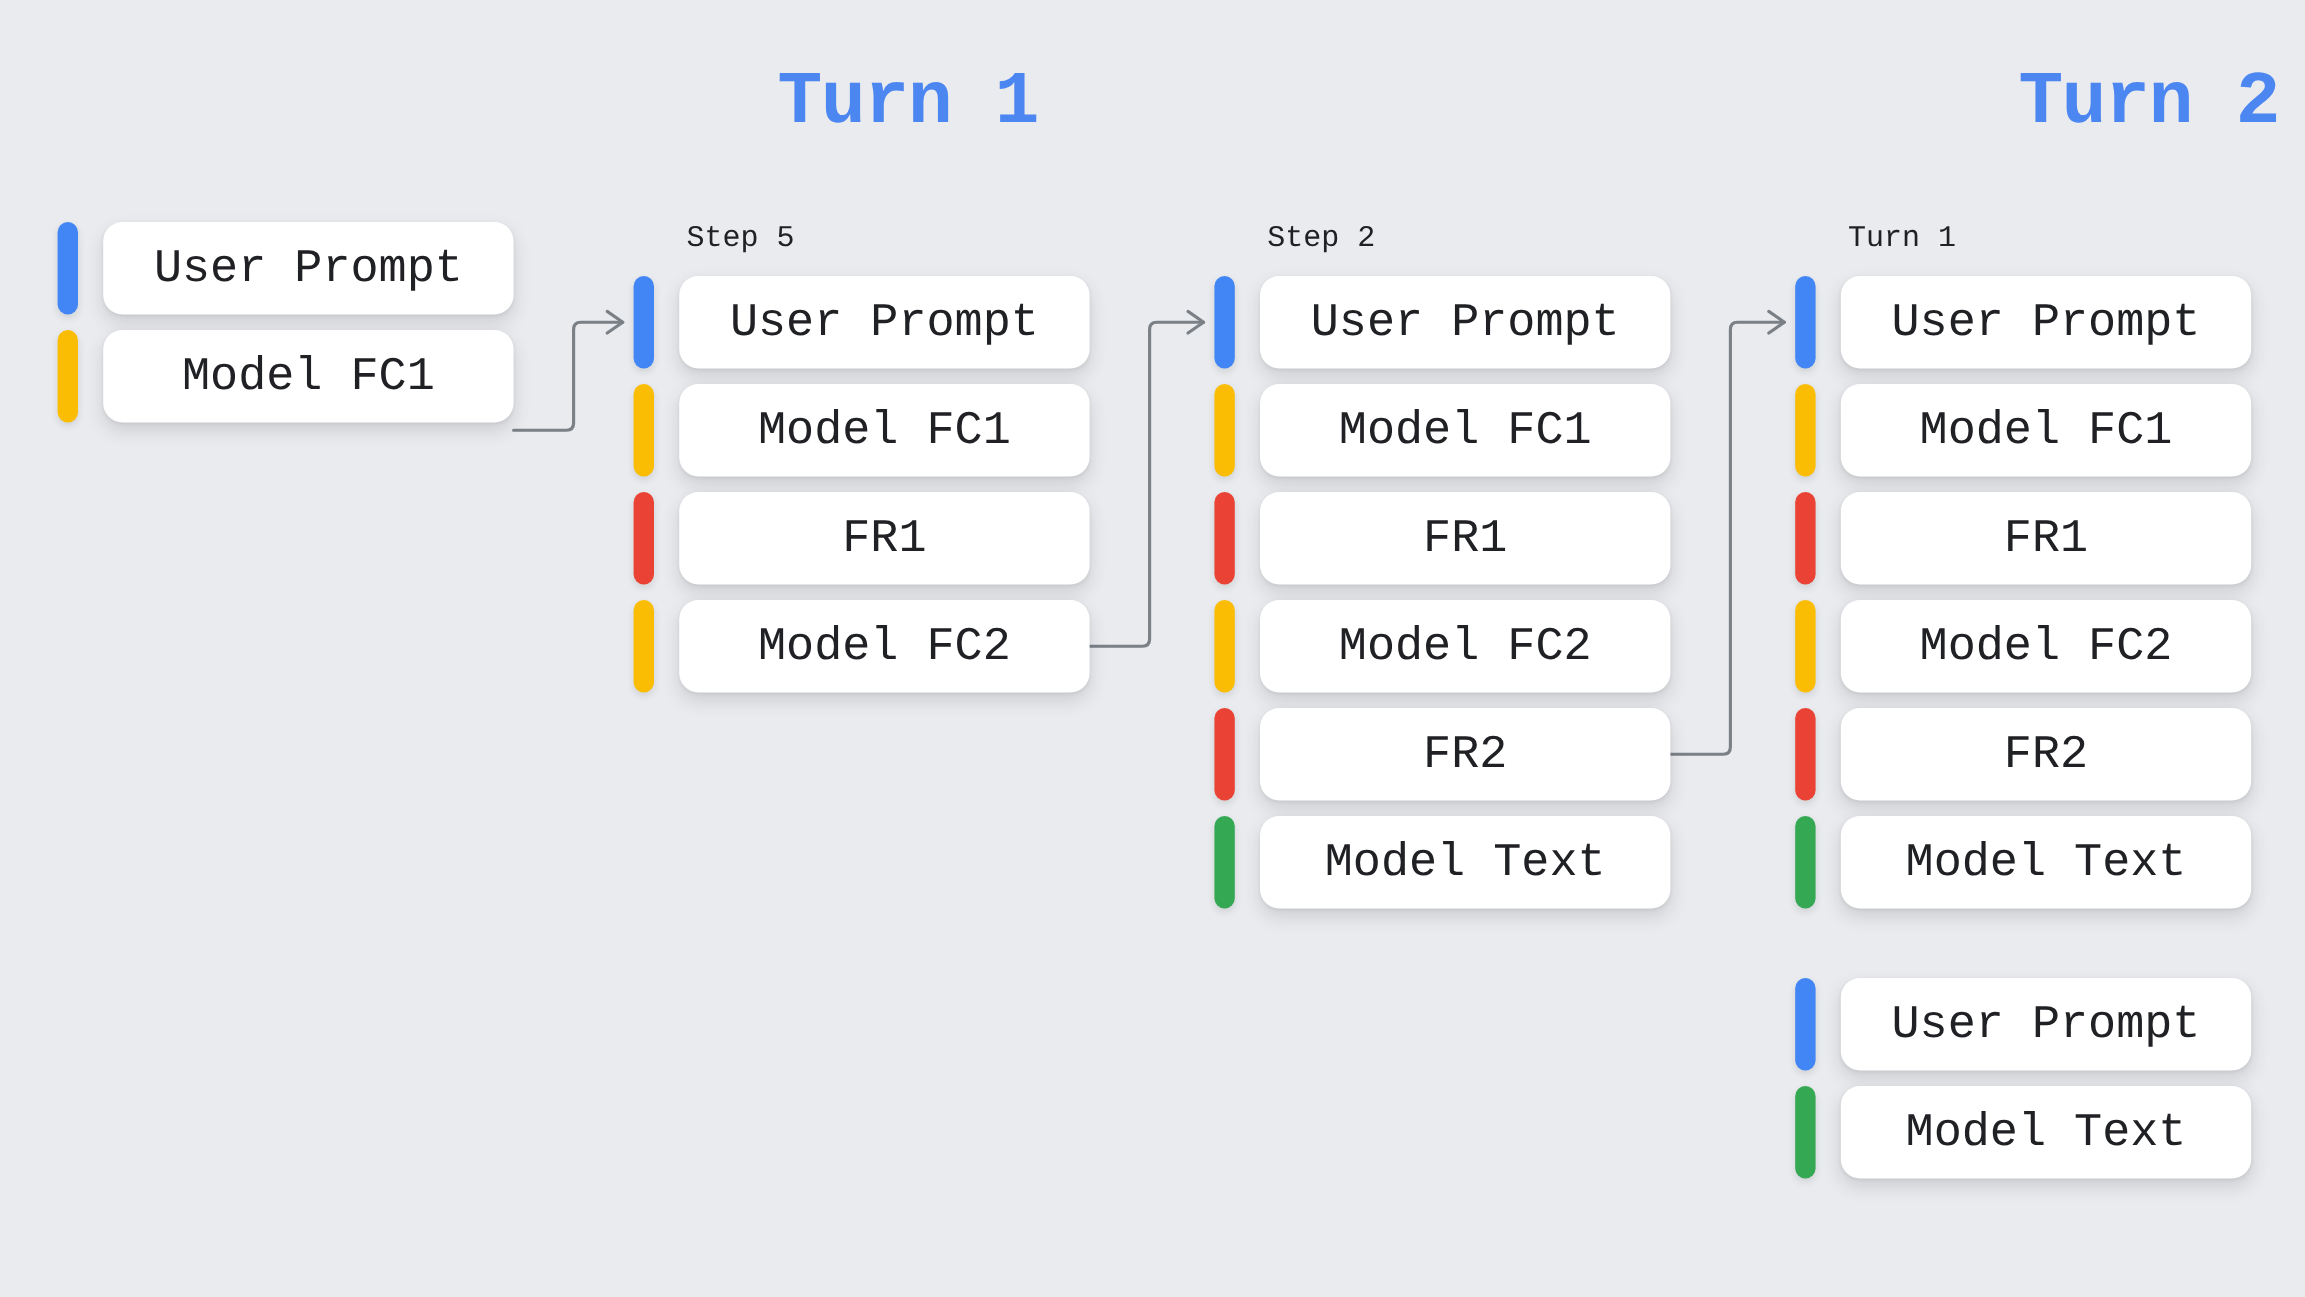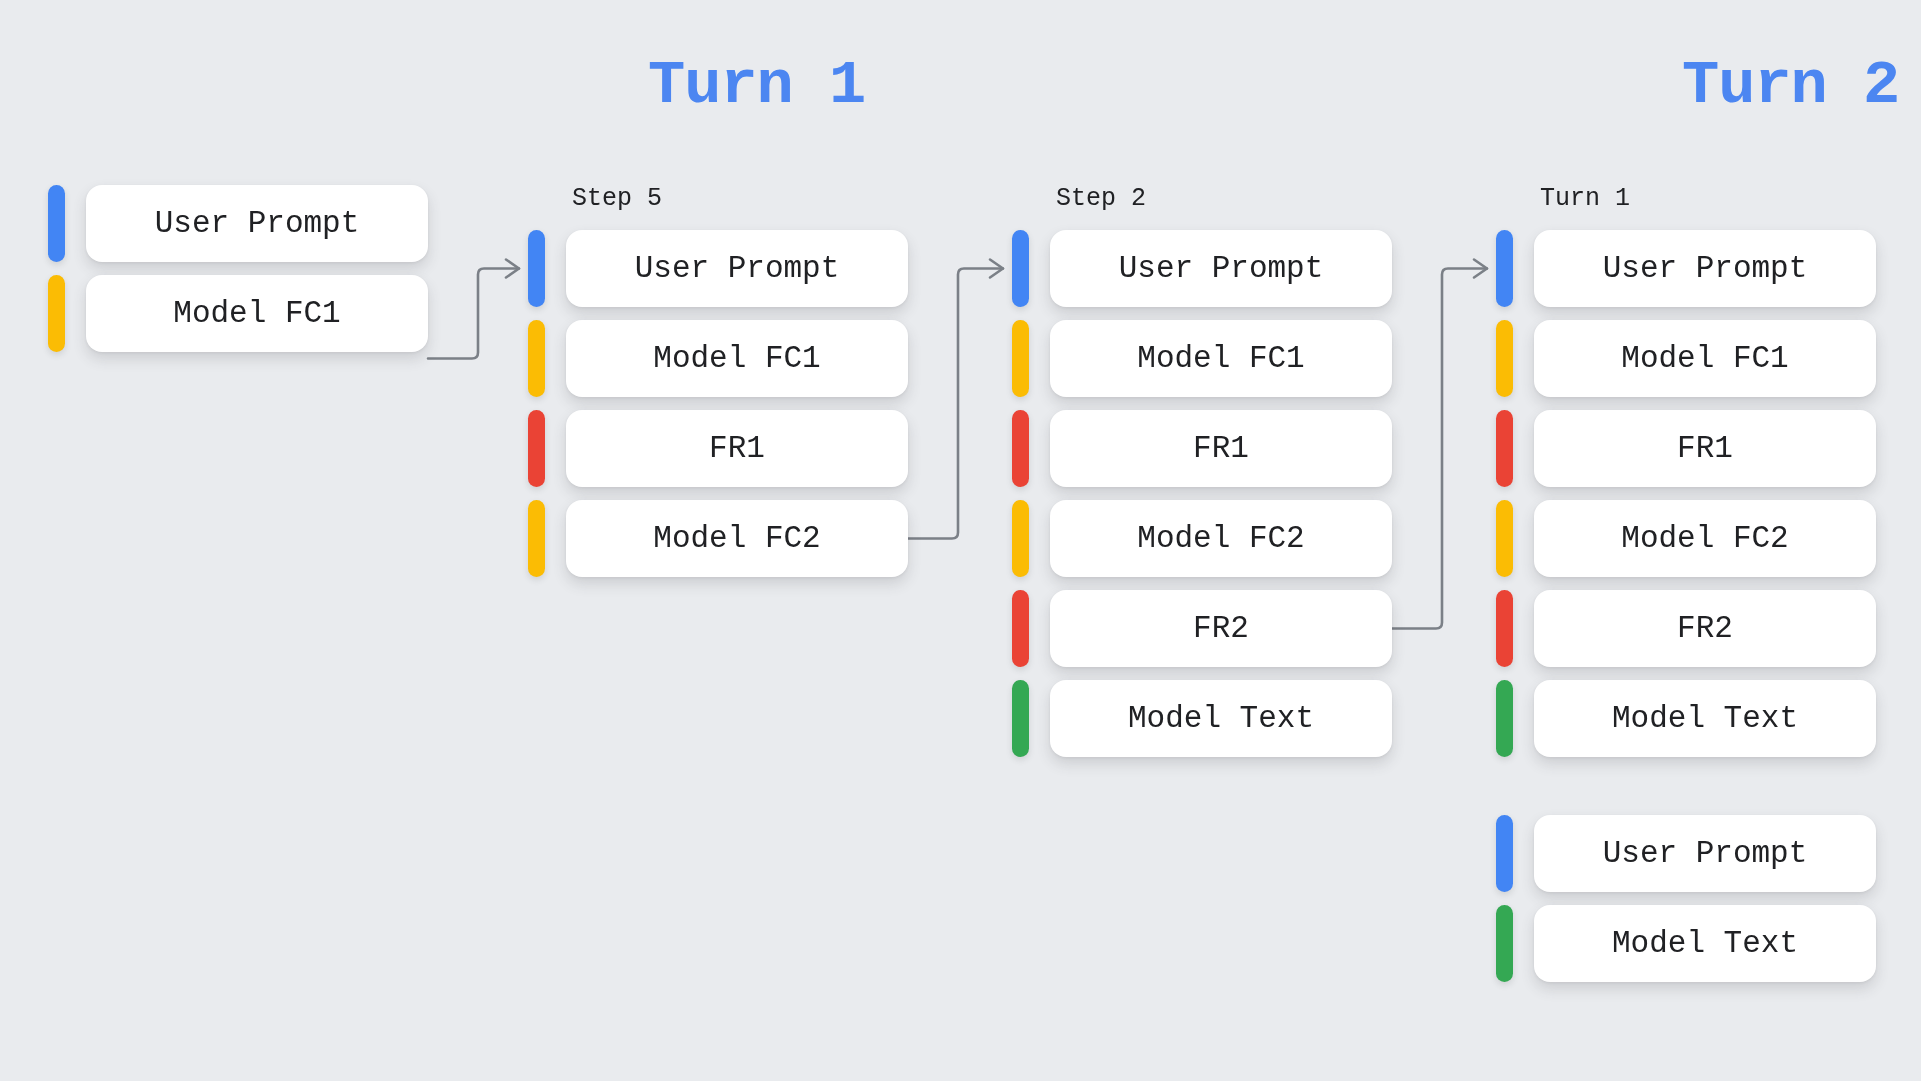--- a/index.html
+++ b/index.html
@@ -44,21 +44,21 @@
     box-shadow:0 3px 6px rgba(60,64,67,.15);
   }
   .box{
     width:342px;
     border-radius:16px;
     background:var(--box-bg,#FFFFFF);
     display:flex;align-items:center;justify-content:center;
     box-shadow:0 7px 14px rgba(60,64,67,.16), 0 1px 3px rgba(60,64,67,.08);
   }
   .box span{
-    font-size:31px;
+    font-size:39px;
     color:var(--box-text,#202124);
     white-space:nowrap;
   }
   #arrows{
     position:absolute;left:0;top:0;
     width:1921px;height:1081px;
     pointer-events:none;
   }
   .arrow-line{
     fill:none;

